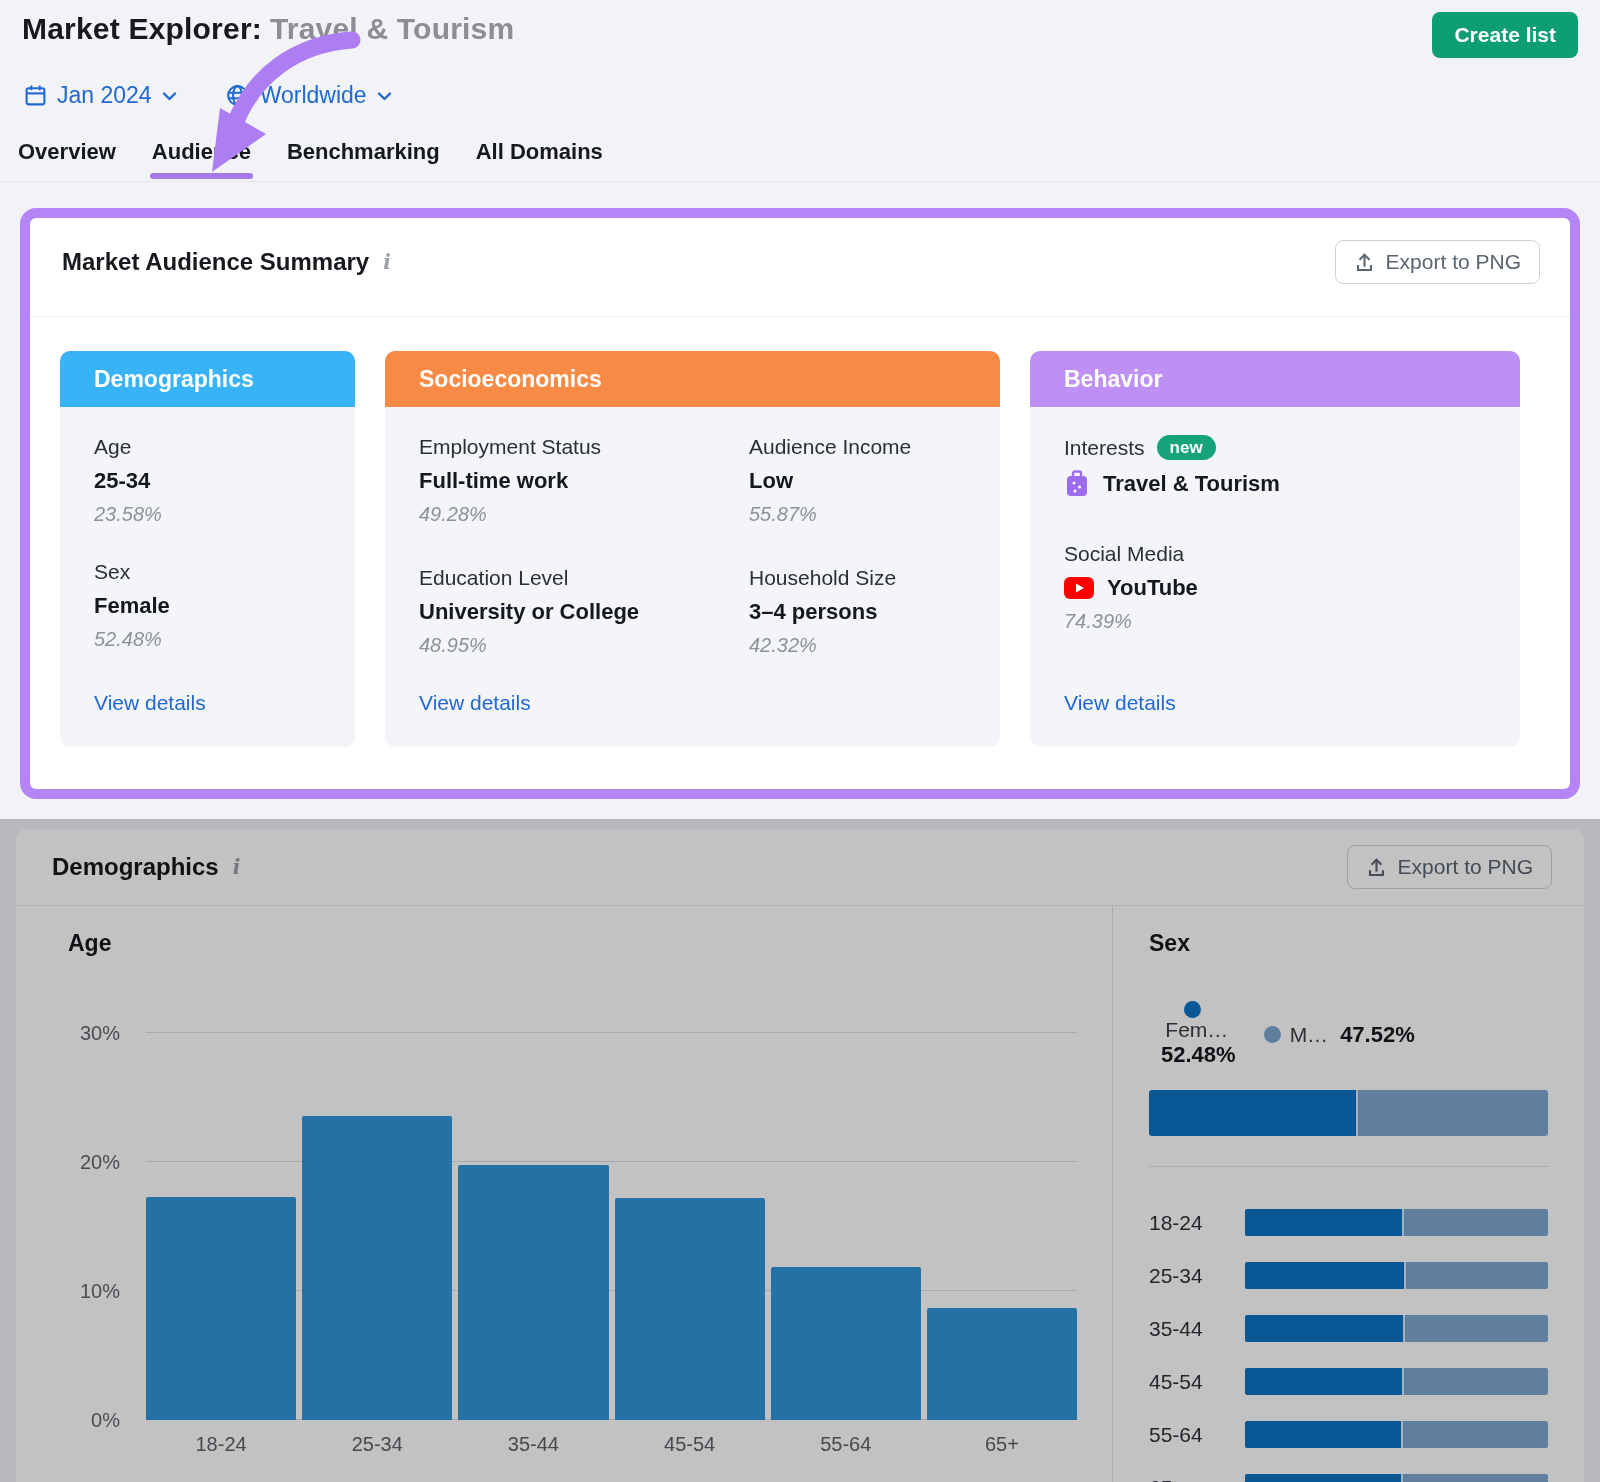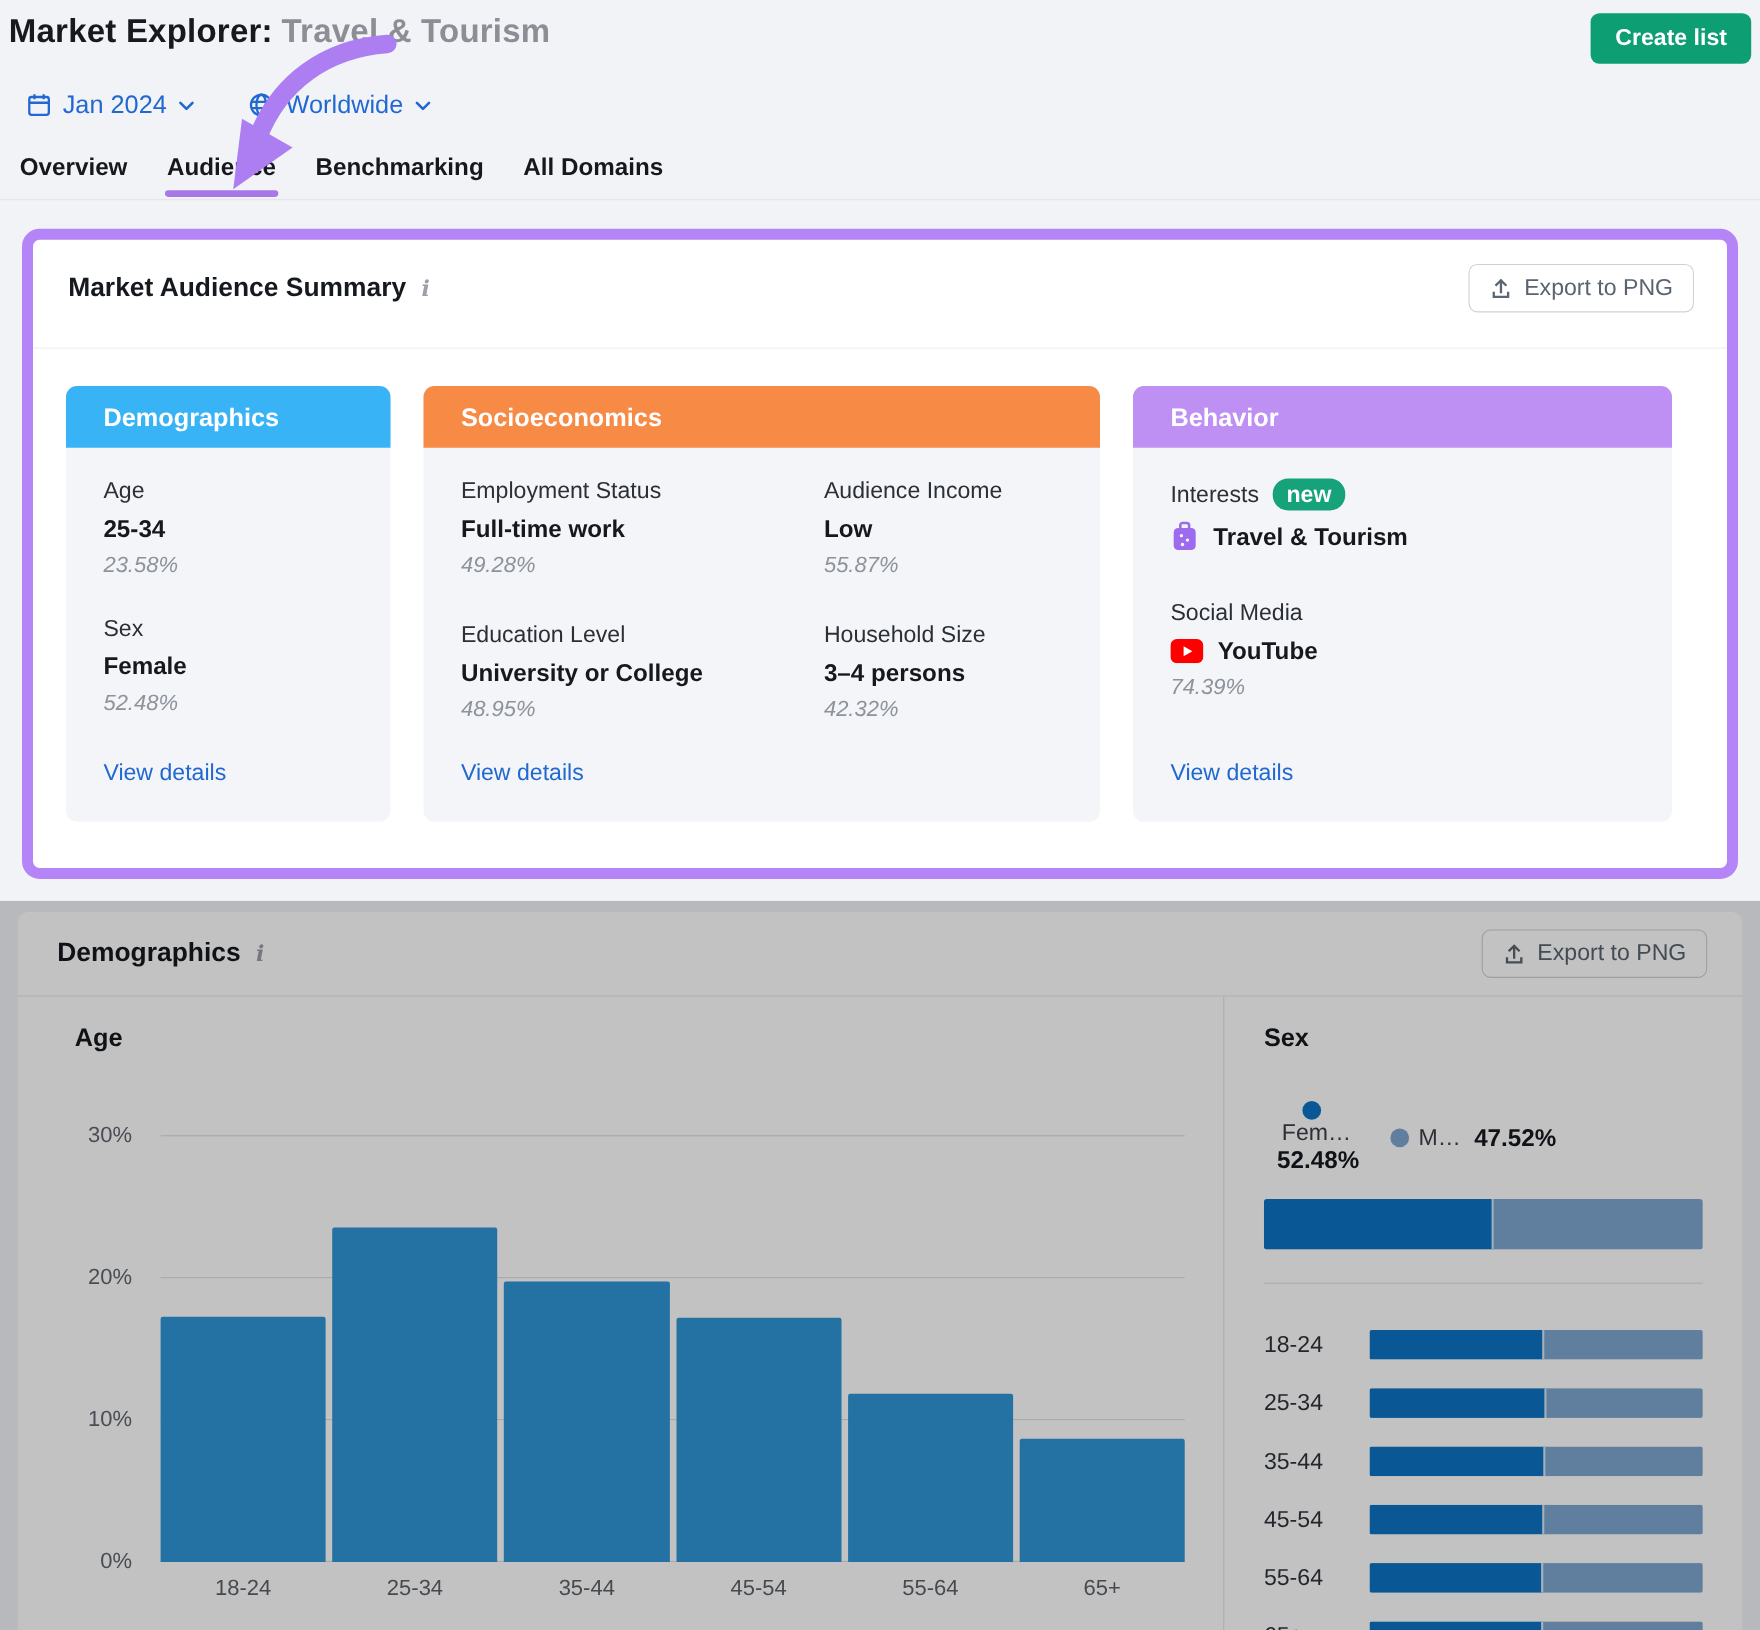--- a/index.html
+++ b/index.html
@@ -6,21 +6,21 @@
   html,body { width:1600px; height:1482px; }
   body {
     font-family:"Liberation Sans", sans-serif;
     background:#f2f3f7;
     position:relative;
     overflow:hidden;
     color:#15181d;
   }
   
   .top-header { padding-top:12px; position:relative; }
-  .title-row { display:flex; justify-content:space-between; align-items:flex-start; padding:0 8px; }
+  .title-row { display:flex; justify-content:space-between; align-items:flex-start; padding:0 22px; }
   .page-title { font-size:30px; font-weight:bold; letter-spacing:.2px; }
   .t-strong { color:#17191e; }
   .t-gray { color:#8d8d96; margin-left:8px; }
   .create-btn {
     background:#0e9e73; color:#fff; border:none; border-radius:8px;
     font-family:inherit; font-size:21px; font-weight:bold;
     padding:11px 22px; cursor:pointer;
   }
   .filters-row { display:flex; gap:48px; align-items:center; margin-top:24px; padding:0 24px; }
   .filter { display:flex; align-items:center; gap:10px; color:#2169d1; font-size:23px; cursor:pointer; }
@@ -65,21 +65,21 @@
   .card-socioeconomics { flex:1; }
   .card-behavior { width:490px; flex:none; }
   .stat { margin-bottom:34px; }
   .stat-label-row { display:flex; align-items:center; gap:12px; margin-bottom:9px; }
   .stat-label { font-size:21px; color:#2b2f36; }
   .stat-value { font-size:22px; font-weight:bold; color:#15181d; margin-bottom:9px; display:flex; align-items:center; gap:13px; }
   .stat-pct { font-size:20px; color:#8d929b;font-style:italic; }
   .view-details { color:#2169d1; font-size:21px; margin-top:auto; cursor:pointer; text-decoration:none; }
   .socio-grid { display:grid; grid-template-columns:300px 1fr; column-gap:30px; row-gap:6px; }
   .badge-new {
-    background:#16a37c; color:#fff; font-size:21px; font-weight:600;
+    background:#16a37c; color:#fff; font-size:17px; font-weight:600;
     padding:4px 13px; border-radius:14px; line-height:1;
   }
 
   
   .bottom-section { position:relative; margin-top:20px; padding:10px 16px 12px; height:705px; }
   .bottom-section::after {
     content:""; position:absolute; inset:0; background:rgba(0,0,0,0.24);
     z-index:50; pointer-events:none;
   }
   .demo-card { background:#fff; border-radius:10px; height:100%; display:flex; flex-direction:column; }

